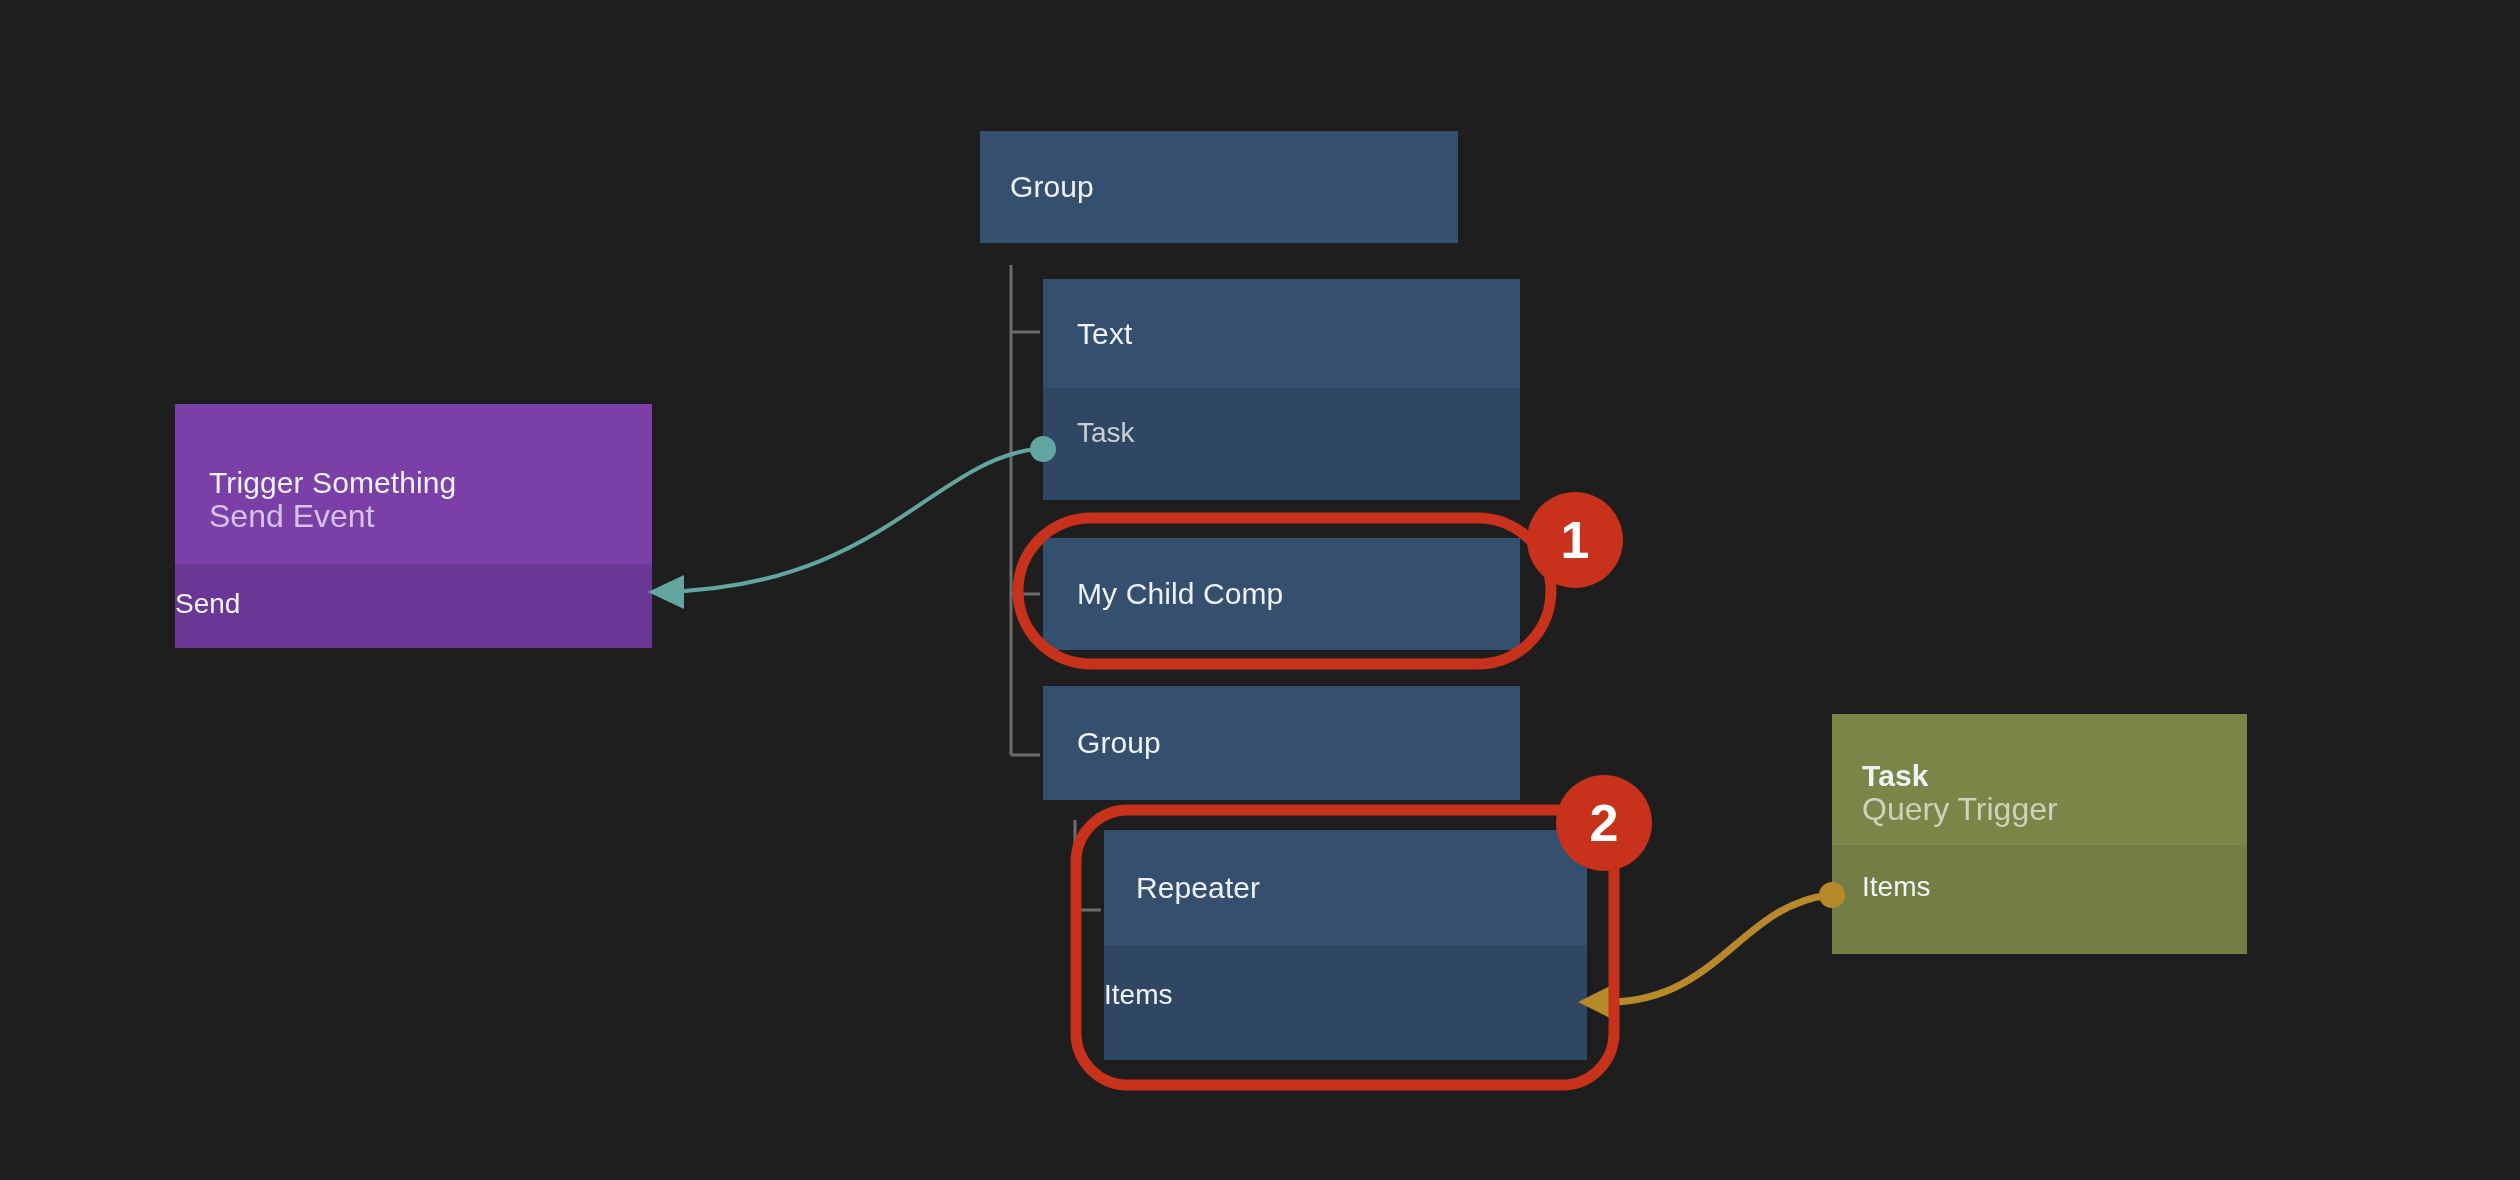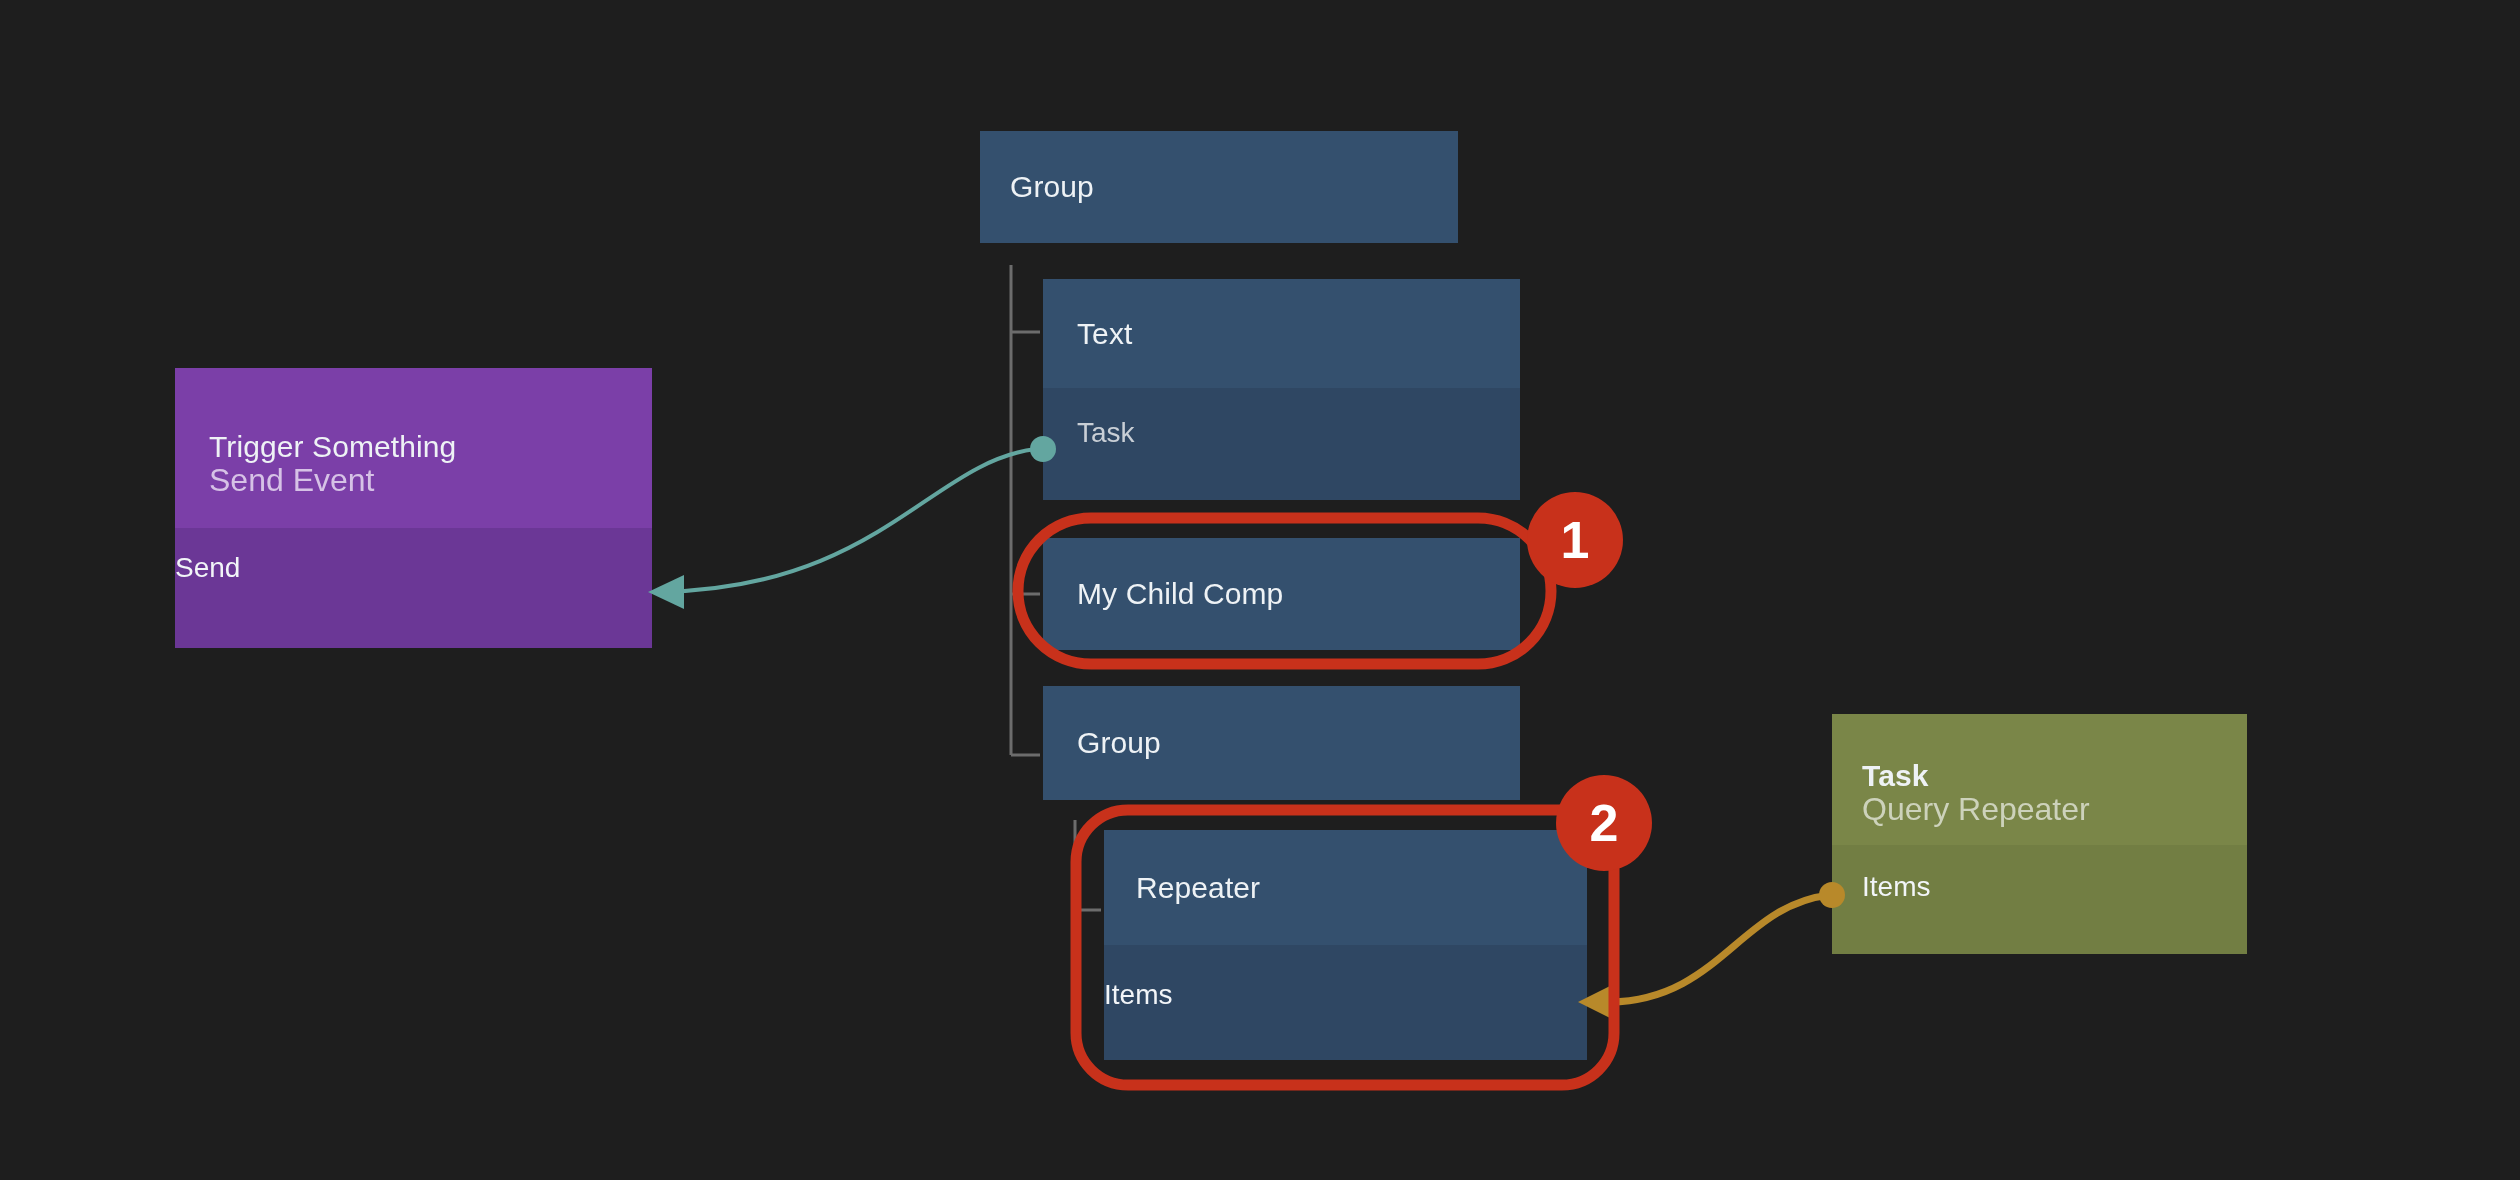--- a/index.html
+++ b/index.html
@@ -173,35 +173,35 @@
       <div class="node-title">Repeater</div>
     </div>
     <div class="node-body">
       <div class="port-row out" style="top:30px; padding-right:32px;">
         <span class="port-label">Items</span>
       </div>
     </div>
   </div>
 
   <div class="node purple" style="left:175px; top:368px; width:477px; height:280px;">
-    <div class="node-head" style="height:160px; padding:30px 0 0 34px;">
+    <div class="node-head" style="height:160px; padding:30px 0 0 34px;margin-top:36px;">
       <div class="node-title">Trigger Something</div>
       <div class="node-sub">Send Event</div>
     </div>
     <div class="node-body">
       <div class="port-row out" style="top:20px; padding-right:36px;">
         <span class="port-label">Send</span>
       </div>
     </div>
   </div>
 
   <div class="node olive" style="left:1832px; top:714px; width:415px; height:240px;">
     <div class="node-head" style="height:131px; padding:24px 0 0 30px;">
       <div class="node-title">Task</div>
-      <div class="node-sub">Query Repeater</div>
+      <div class="node-sub">Query Trigger</div>
     </div>
     <div class="node-body">
       <div class="port-row in" style="top:22px; padding-left:30px;">
         <span class="port-label">Items</span>
       </div>
     </div>
   </div>
   <div class="port-dot" style="left:1819px; top:882px; background:#b8892a;"></div>
 
   <svg id="wire-layer" class="layer">

